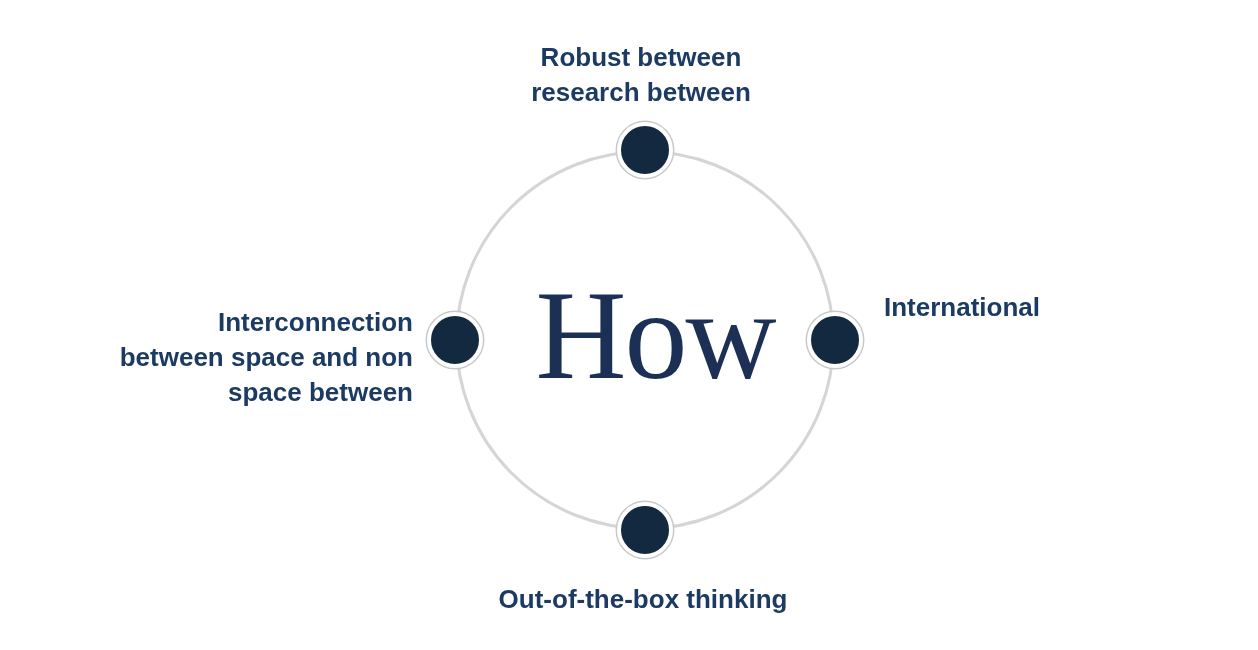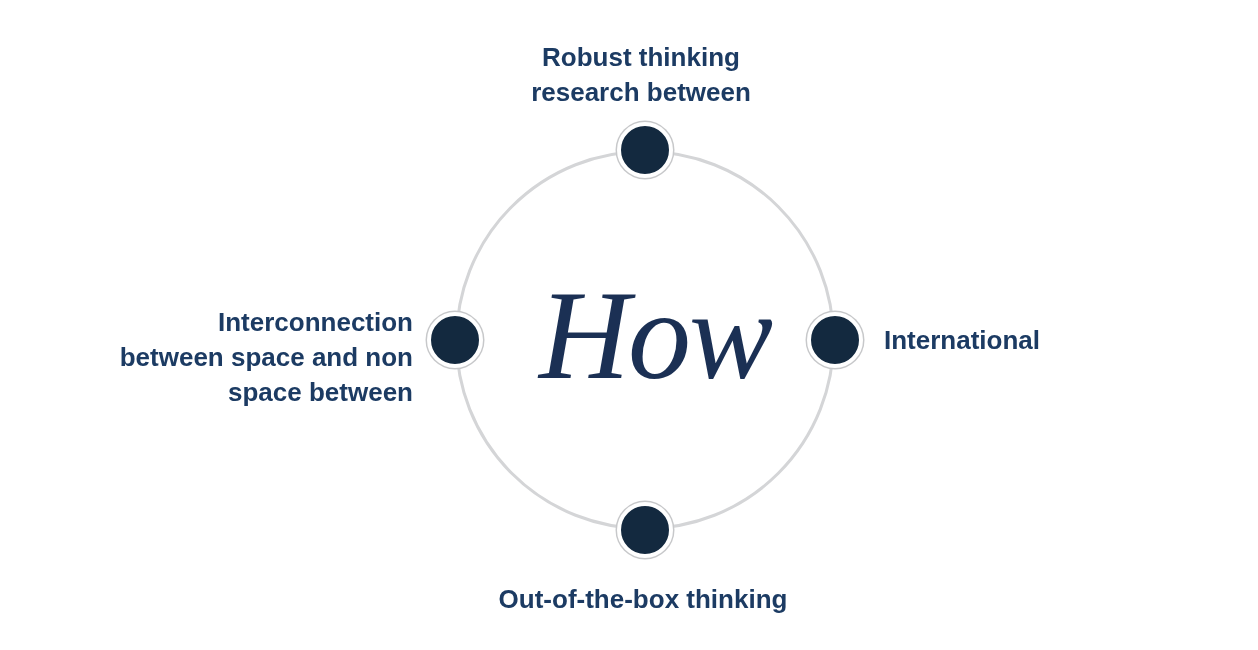--- a/index.html
+++ b/index.html
@@ -27,21 +27,20 @@
   }
   .center-word-wrap {
     position: absolute;
     left: 455px;
     top: 150px;
     width: 380px;
     height: 380px;
     display: flex;
     align-items: center;
     justify-content: center;
-    font-style: italic;
   }
   .center-word {
     font-family: "Liberation Serif", serif;
     font-size: 126px;
     line-height: 1;
     color: #1b3054;
     letter-spacing: -2px;
     position: relative;
     left: 10px;
     top: -4px;
@@ -70,21 +69,21 @@
     white-space: nowrap;
   }
   .label-top {
     left: 641px;
     top: 40px;
     transform: translateX(-50%);
     text-align: center;
   }
   .label-right {
     left: 884px;
-    top: 323px;
+    top: 290px;
     text-align: right;
   }
   .label-bottom {
     left: 643px;
     top: 582px;
     transform: translateX(-50%);
     text-align: right;
   }
   .label-left {
     right: 845px;
@@ -102,21 +101,21 @@
   <div class="center-word-wrap">
     <span class="center-word">How</span>
   </div>
 
   <div class="node node-top"></div>
   <div class="node node-right"></div>
   <div class="node node-bottom"></div>
   <div class="node node-left"></div>
 
   <div class="label label-top">
-    <div>Robust thinking</div>
+    <div>Robust between</div>
     <div>research between</div>
   </div>
 
   <div class="label label-right">
     <div>International</div>
   </div>
 
   <div class="label label-bottom">
     <div>Out-of-the-box thinking</div>
   </div>

